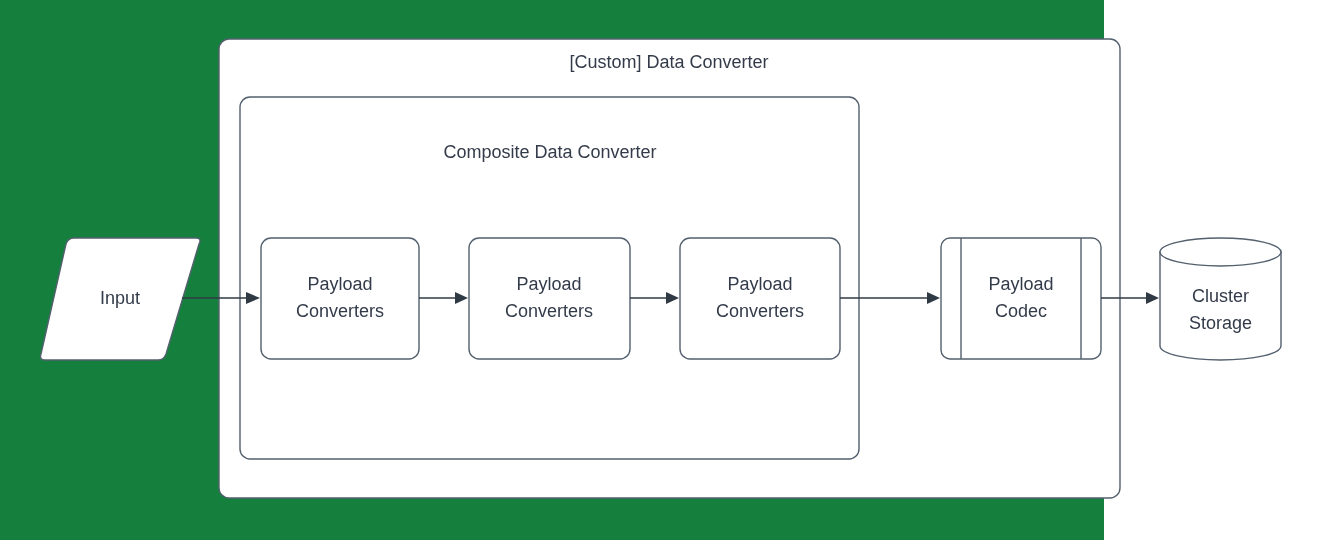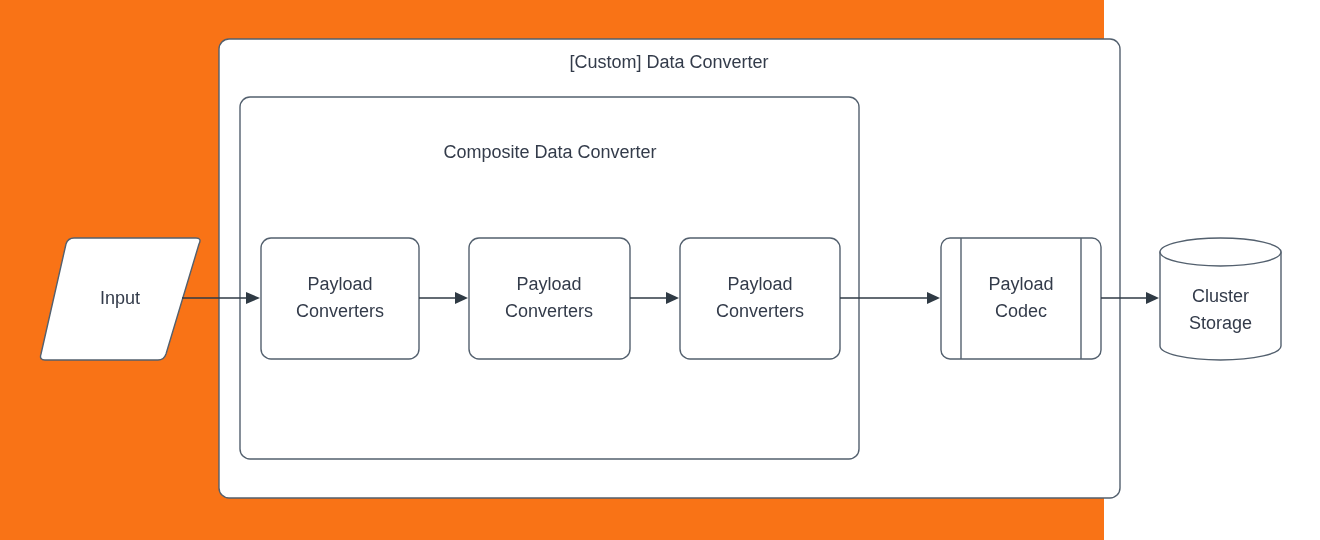--- a/index.html
+++ b/index.html
@@ -10,21 +10,21 @@
   body {
     width: 1320px;
     height: 540px;
     font-family: "Liberation Sans", sans-serif;
     overflow: hidden;
   }
   #canvas {
     position: relative;
     width: 1104px;
     height: 540px;
-    background: #f97316;
+    background: #15803d;
   }
   #diagram-svg {
     position: absolute;
     left: 0;
     top: 0;
     width: 1320px;
     height: 540px;
   }
   .shape-stroke {
     fill: #ffffff;

